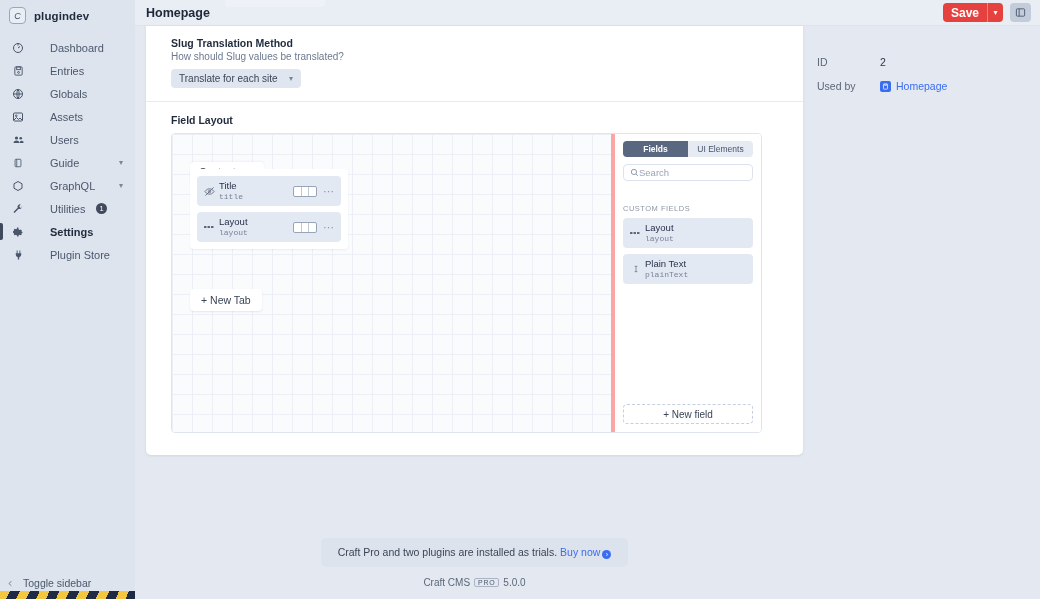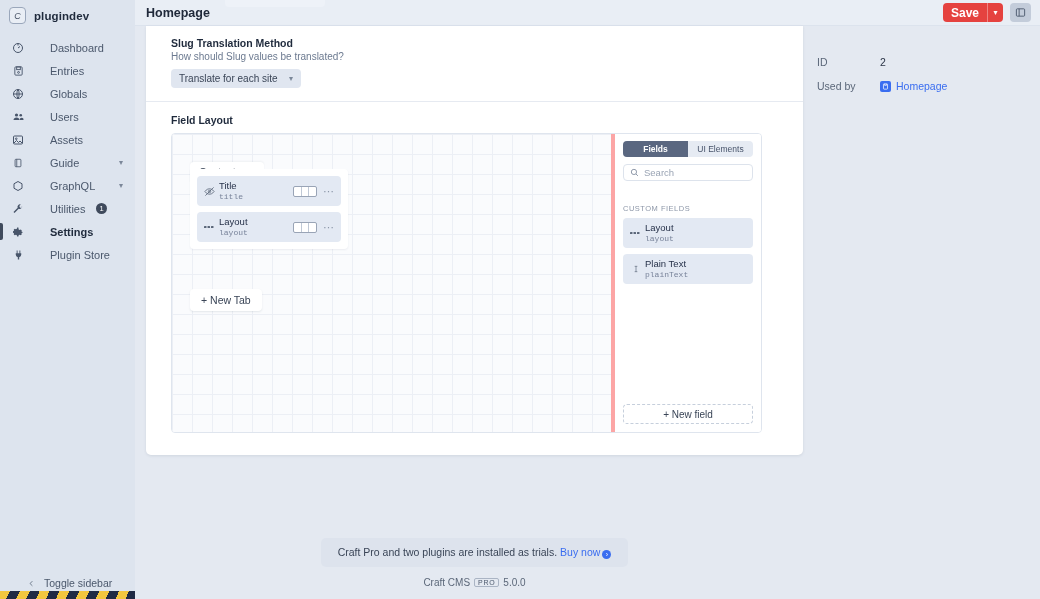--- a/index.html
+++ b/index.html
@@ -51,21 +51,21 @@
   .badge {
     margin-left: auto; margin-right: 28px;
     width: 11px; height: 11px; border-radius: 50%;
     background: #3f4a5c; color: #fff; font-size: 7.5px;
     display: flex; align-items: center; justify-content: center;
   }
 
   .toggle-sidebar {
     margin-top: auto; margin-bottom: 10px;
     display: flex; align-items: center; gap: 9px;
-    padding-left: 28px; font-size: 10.5px; color: #4b586c; cursor: pointer;
+    padding-left: 7px; font-size: 10.5px; color: #4b586c; cursor: pointer;
   }
   .hazard {
     position: absolute; left: 0; bottom: 0; width: 135px; height: 8px;
     background: repeating-linear-gradient(115deg,
       #f3c73f 0px, #f3c73f 9px,
       #1f2a44 9px, #1f2a44 18px);
   }
 
   
   .main { flex: 1; position: relative; height: 599px; background: #e4e9f1; }
@@ -195,21 +195,21 @@
     display: flex; border-radius: 4px; overflow: hidden;
     background: #e6ebf3; height: 16px;
   }
   .seg div {
     flex: 1; display: flex; align-items: center; justify-content: center;
     font-size: 8.5px; color: #47536a; cursor: pointer;
   }
   .seg div.on { background: #5a6780; color: #fff; font-weight: 600; }
   .search {
     margin-top: 7px; height: 17px; border: 1px solid #dde3ec; border-radius: 4px;
-    display: flex; align-items: center; padding: 0 6px; gap: 5px;
+    display: flex; align-items: center; padding: 0 6px; 
     cursor: text;
   }
   .search .ph { font-size: 9.5px; color: #9aa4b4; }
   .lib-head {
     margin-top: 23px; font-size: 7.5px; letter-spacing: .5px;
     color: #8d97a8; text-transform: uppercase;
   }
   .lib-list { margin-top: 5px; display: flex; flex-direction: column; gap: 6px; }
   .new-field {
     margin-top: auto; height: 20px; border: 1px dashed #c6cfdc; border-radius: 4px;
@@ -290,39 +290,39 @@
           <svg width="12" height="12" viewBox="0 0 24 24" fill="none" stroke="currentColor" stroke-width="2">
               <circle cx="12" cy="12" r="9"></circle>
               <path d="M3 12h18M12 3c3 3.5 3 14.5 0 18M12 3c-3 3.5-3 14.5 0 18"></path>
             </svg>
         </span>
         <span class="lbl">Globals</span>
       </div>
 
       <div class="nav-item">
         <span class="ic">
+          <svg width="12" height="12" viewBox="0 0 24 24" fill="none" stroke="currentColor" stroke-width="2">
+              <rect x="3" y="4" width="18" height="16" rx="2"></rect>
+              <circle cx="8.5" cy="9.5" r="1.6"></circle>
+              <path d="M4 18l5-5 4 4 3-3 4 4"></path>
+            </svg>
+        </span>
+        <span class="lbl">Assets</span>
+      </div>
+
+      <div class="nav-item">
+        <span class="ic">
           <svg width="13" height="12" viewBox="0 0 24 24" fill="currentColor">
               <circle cx="8" cy="8" r="3.2"></circle>
               <circle cx="16.5" cy="8.5" r="2.6"></circle>
               <path d="M2 18c0-3.3 2.7-5 6-5s6 1.7 6 5z"></path>
               <path d="M14.5 18c0-2.6 1.3-4.4 4-4.4s3.5 1.8 3.5 4.4z"></path>
             </svg>
         </span>
         <span class="lbl">Users</span>
-      </div>
-
-      <div class="nav-item">
-        <span class="ic">
-          <svg width="12" height="12" viewBox="0 0 24 24" fill="none" stroke="currentColor" stroke-width="2">
-              <rect x="3" y="4" width="18" height="16" rx="2"></rect>
-              <circle cx="8.5" cy="9.5" r="1.6"></circle>
-              <path d="M4 18l5-5 4 4 3-3 4 4"></path>
-            </svg>
-        </span>
-        <span class="lbl">Assets</span>
       </div>
 
       <div class="nav-item">
         <span class="ic">
           <svg width="10" height="12" viewBox="0 0 24 24" fill="none" stroke="currentColor" stroke-width="2">
               <rect x="5" y="3" width="14" height="18" rx="2"></rect>
               <path d="M9 3v18"></path>
             </svg>
         </span>
         <span class="lbl">Guide</span>

